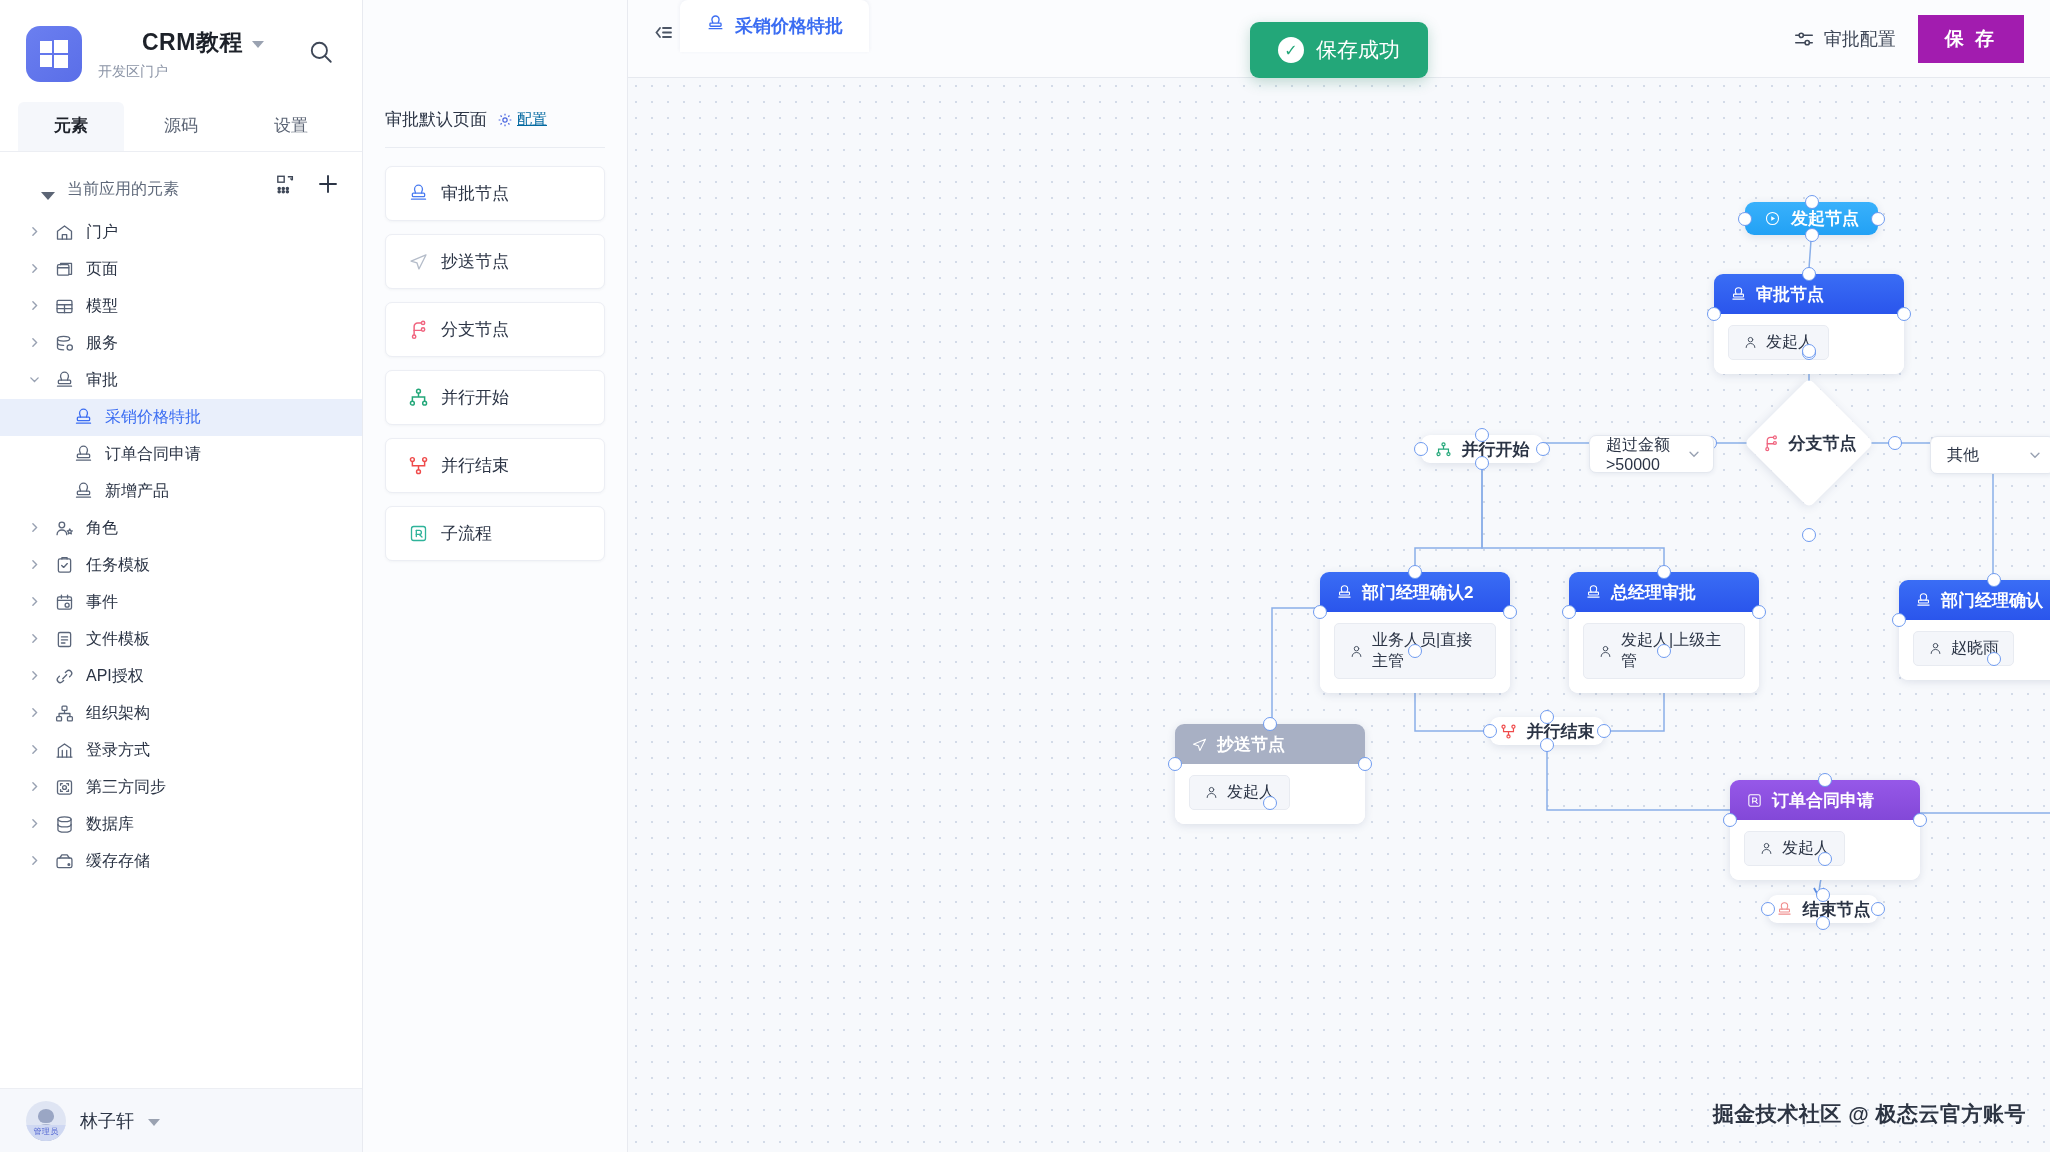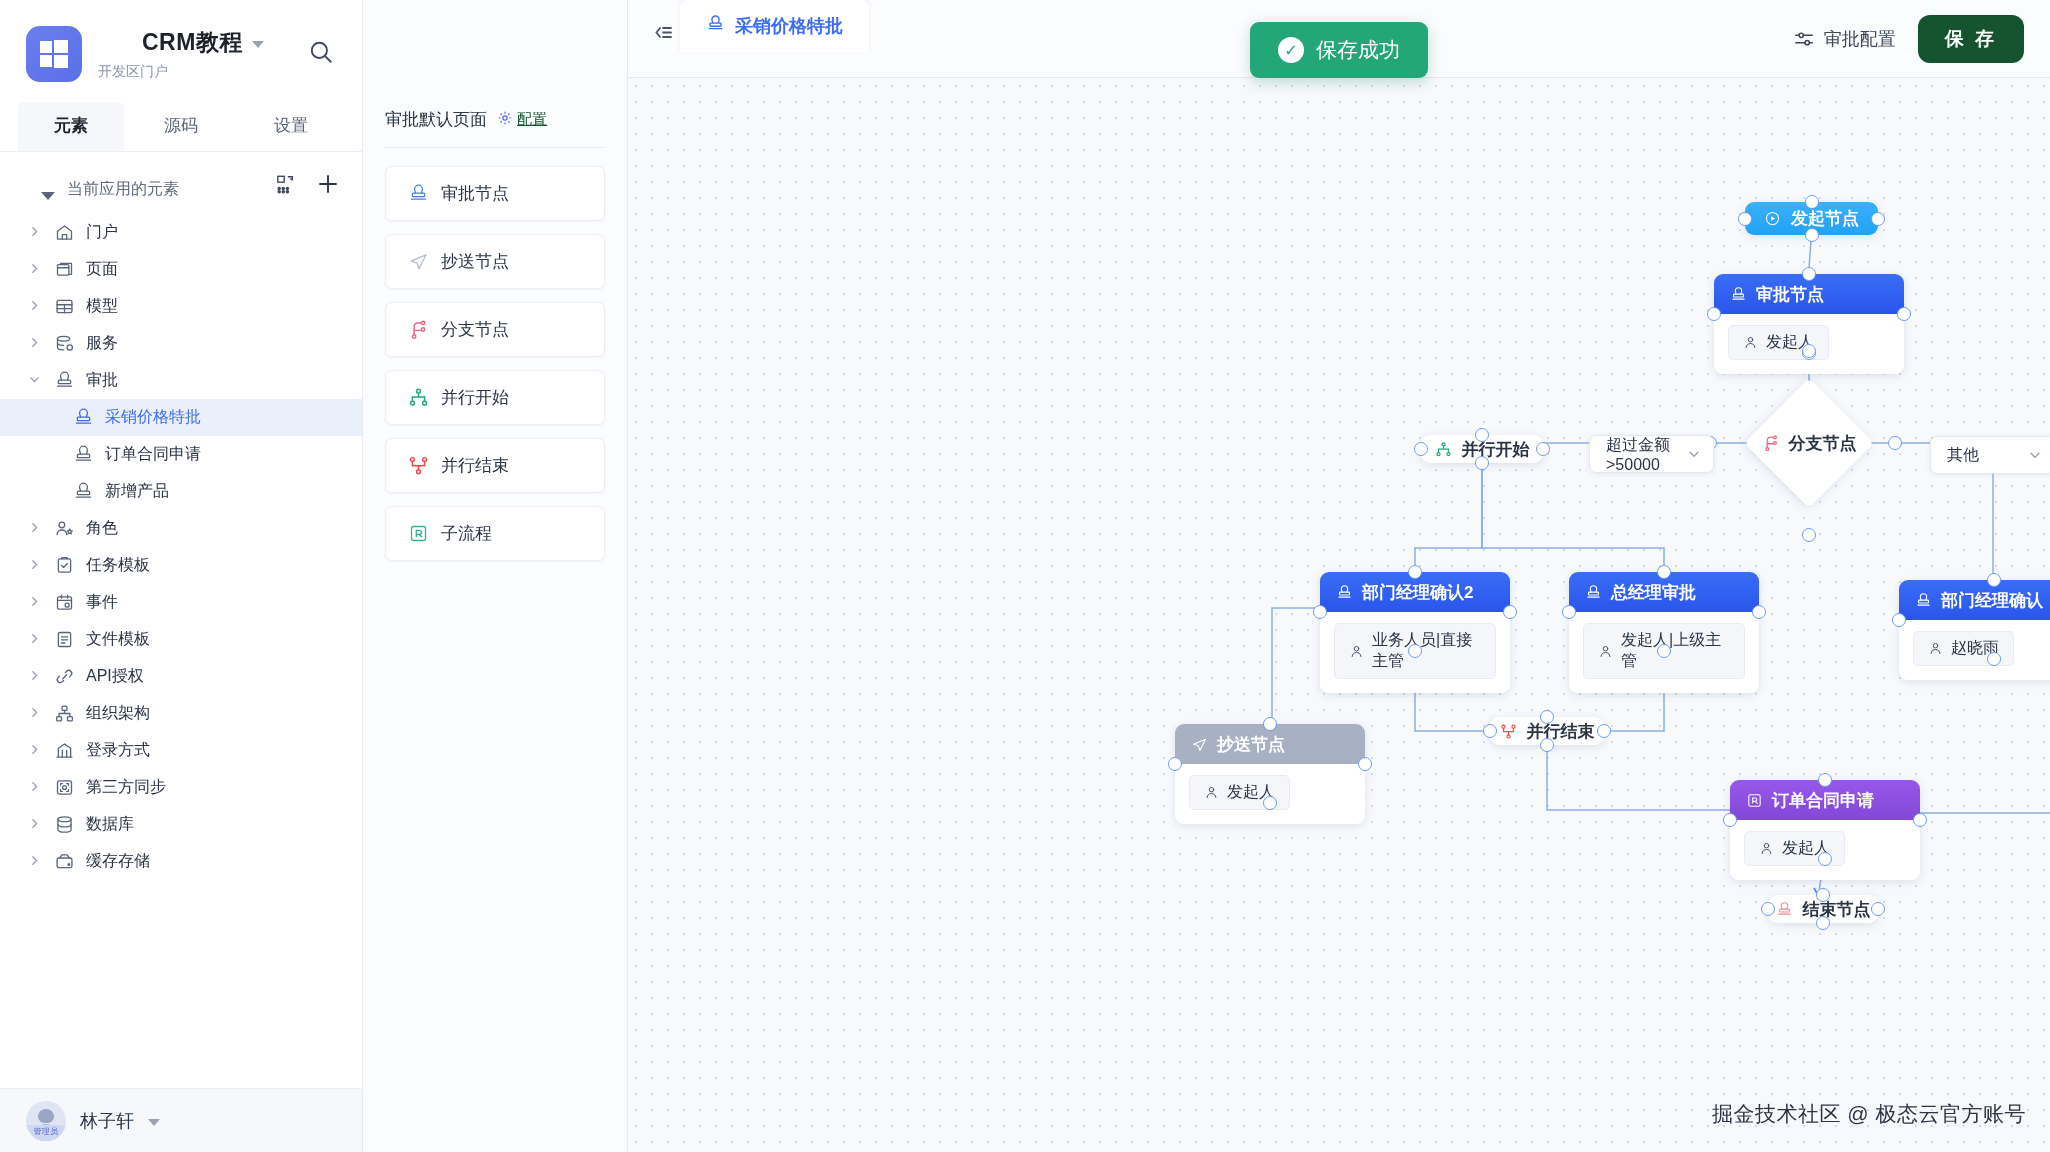--- a/index.html
+++ b/index.html
@@ -83,21 +83,21 @@
   
   .palette {
     width: 265px; flex: 0 0 265px; background: #fbfcfe;
     border-right: 1px solid #e8eaf0; padding-top: 90px;
   }
   .pal-head {
     margin: 18px 22px 0; display: flex; align-items: center; gap: 10px;
     padding-bottom: 16px; border-bottom: 1px solid #e9ecf2;
   }
   .pal-head-title { font-size: 17px; color: #2b3445; }
-  .pal-cfg { display:flex; align-items:flex-start; gap: 4px; color:#14532d; font-size:15px; cursor:pointer; }
+  .pal-cfg { display:flex; align-items:center; gap: 4px; color:#0369a1; font-size:15px; cursor:pointer; }
   .pal-cfg u { text-decoration: underline; }
   .pal-list { padding: 18px 22px 0; display: flex; flex-direction: column; gap: 13px; }
   .pal-item {
     height: 55px; background: #ffffff; border: 1px solid #eceef4; border-radius: 7px;
     display: flex; align-items: center; gap: 12px; padding-left: 22px;
     font-size: 17px; color: #2b3445; cursor: grab;
     box-shadow: 0 1px 3px rgba(30,40,70,.045);
   }
 
   
@@ -117,22 +117,22 @@
     display: flex; align-items: center; gap: 10px; padding: 0 26px;
     font-size: 18px; color: #3b6df2; font-weight: bold; cursor: pointer;
     margin-top: 0; box-shadow: 0 -1px 4px rgba(40,60,110,.07);
   }
   .top-actions {
     margin-left: auto; display: flex; align-items: center; gap: 22px;
     padding: 0 26px; height: 78px;
   }
   .cfg-btn { display:flex; align-items:center; gap:9px; font-size:18px; color:#3e4757; cursor:pointer; }
   .save-btn {
-    background: #14532d; color: #fff; font-size: 19px; font-weight: bold;
-    padding: 11px 27px; border-radius: 12px; cursor: pointer; letter-spacing: 3px;
+    background: #a21caf; color: #fff; font-size: 19px; font-weight: bold;
+    padding: 11px 27px; border-radius: 0; cursor: pointer; letter-spacing: 3px;
   }
   .toast {
     position: absolute; left: 50%; transform: translateX(-50%); top: 22px; z-index: 40;
     background: #23a779; color: #fff; border-radius: 9px;
     display: flex; align-items: center; gap: 12px; padding: 14px 28px;
     font-size: 21px; box-shadow: 0 4px 14px rgba(20,120,85,.25);
   }
   .toast-check {
     width: 26px; height: 26px; border-radius: 50%; background: #fff; color: #23a779;
     display: flex; align-items: center; justify-content: center; font-size: 16px; font-weight: bold;
@@ -180,21 +180,21 @@
     background: #fff; border: 1px solid #e4e8ef; border-radius: 7px;
     height: 38px; display: flex; align-items: center; padding: 0 12px 0 16px; gap: 12px;
     font-size: 16px; color: #2b3445; box-shadow: 0 1px 5px rgba(45,65,110,.09);
   }
   .port {
     position: absolute; width: 14px; height: 14px; border-radius: 50%;
     background: #fff; border: 1.6px solid #6f9bf0;
   }
   .watermark {
     position: absolute; right: 24px; bottom: 24px; font-size: 21px; color: #2d3543;
-    font-weight: normal; letter-spacing: .5px; z-index: 9;
+    font-weight: bold; letter-spacing: .5px; z-index: 9;
   }
 </style>
 </head>
 <body>
 
 <div class="app">
 
   <aside class="sidebar">
     <div class="sb-head">
       <div class="app-logo">

